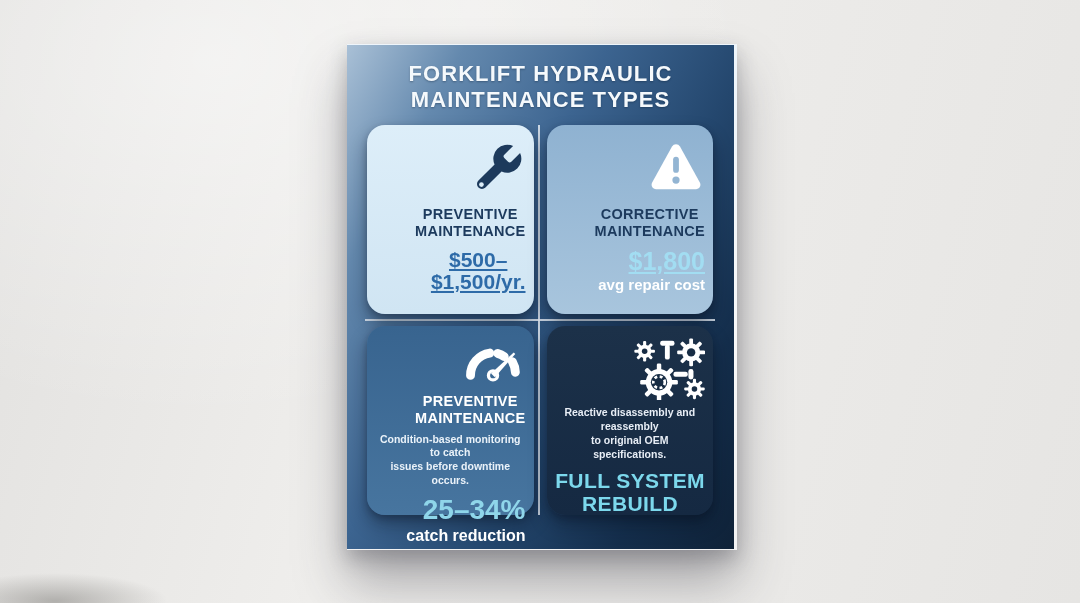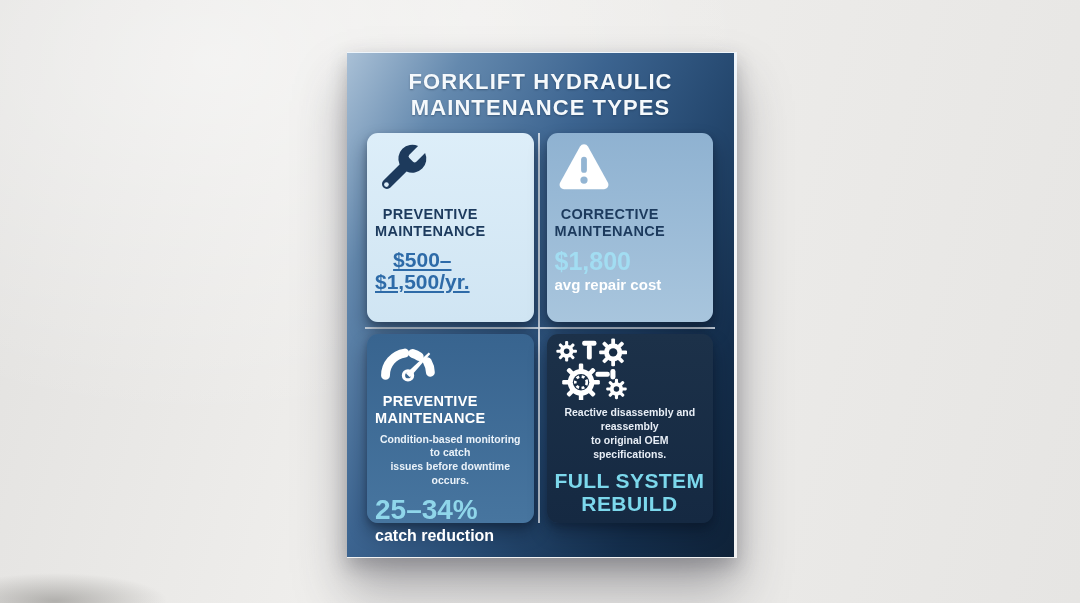--- a/index.html
+++ b/index.html
@@ -5,21 +5,21 @@
   html,body{margin:0;padding:0;}
   body{
     width:1080px;height:603px;overflow:hidden;position:relative;
     font-family:"Liberation Sans","DejaVu Sans",sans-serif;
     background:
       radial-gradient(160px 40px at 55px 601px, rgba(110,108,104,.45), rgba(110,108,104,0) 70%),
       radial-gradient(900px 600px at 20% 10%, rgba(255,255,255,.5), rgba(255,255,255,0) 60%),
       linear-gradient(105deg,#e2e1df 0%,#efeeec 38%,#ecebe9 62%,#e6e5e3 100%);
   }
   .poster-backing{
-    position:absolute;left:347px;top:52px;width:390px;height:506px;
+    position:absolute;left:347px;top:44px;width:390px;height:506px;
     background:linear-gradient(180deg,#eef5fb 0%,#f8f8f8 60%,#f2f2f2 100%);
     box-shadow:0 32px 48px rgba(55,55,65,.38), 0 8px 18px rgba(55,55,65,.28);
   }
   .poster{
     position:absolute;left:0;top:1px;width:387px;height:504px;
     background:linear-gradient(118deg,#a9c0d6 0%,#6489ae 18%,#3c6490 40%,#24476e 62%,#142e4c 82%,#0f2238 100%);
   }
   .poster-title{
     margin:16px 10px 0;
     text-align:center;color:#f5f9fc;
@@ -27,22 +27,22 @@
     white-space:pre-line;
     text-shadow:0 1px 2px rgba(10,25,45,.35);
   }
   .divider-v{position:absolute;left:191px;top:80px;width:2px;height:390px;background:rgba(228,235,243,.85);z-index:1;}
   .divider-h{position:absolute;left:18px;top:274px;width:350px;height:2px;background:rgba(228,235,243,.85);z-index:1;}
   .grid{
     position:absolute;left:20px;top:80px;width:346px;z-index:2;
     display:grid;grid-template-columns:1fr 1fr;gap:12px 13px;grid-auto-rows:189px;
   }
   .card{
-    border-radius:11px;display:flex;flex-direction:column;align-items:flex-start;
-    padding:2px 8px 0;box-sizing:border-box;text-align:center;
+    border-radius:18px;display:flex;flex-direction:column;align-items:flex-end;
+    padding:10px 8px 0;box-sizing:border-box;text-align:center;
     box-shadow:0 10px 18px rgba(7,16,30,.38), 0 3px 6px rgba(7,16,30,.25);
   }
   .card.c0{background:linear-gradient(180deg,#ddeef9 0%,#d0e5f3 100%);}
   .card.c1{background:linear-gradient(180deg,#8fb2d1 0%,#a8c5dd 100%);}
   .card.c2{background:linear-gradient(180deg,#38648f 0%,#47759f 100%);}
   .card.c3{background:linear-gradient(180deg,#1c3149 0%,#152942 100%);}
   .icon-box{height:62px;display:flex;align-items:center;justify-content:center;margin-top:2px;}
   .heading{
     margin:7px 0 0;font-size:14.5px;font-weight:800;letter-spacing:.3px;
     line-height:1.16;white-space:pre-line;
@@ -51,21 +51,21 @@
   .c2 .heading,.c3 .heading{color:#ffffff;}
   .desc{
     margin:6px 0 0;font-size:10.5px;font-weight:600;line-height:1.32;white-space:pre-line;
   }
   .c0 .desc{color:#26374e;}
   .c1 .desc{color:#1f3450;}
   .c2 .desc{color:#eaf2f9;}
   .c3 .desc{color:#e8eef6;}
   .stat{font-weight:800;line-height:1.08;white-space:pre-line;}
   .c0 .stat{margin-top:9px;font-size:21px;color:#2e6ba8;text-decoration:underline;}
-  .c1 .stat{margin-top:8px;font-size:25px;color:#a2ddf2;}
+  .c1 .stat{margin-top:8px;font-size:25px;color:#a2ddf2;text-decoration:underline;}
   .c2 .stat{margin-top:7px;font-size:28px;color:#8fd6ea;}
   .c3 .stat{margin-top:9px;font-size:21px;color:#7cd8ec;letter-spacing:.4px;}
   .substat{font-weight:700;line-height:1.1;}
   .c1 .substat{margin-top:2px;font-size:15px;color:#ffffff;}
   .c2 .substat{margin-top:2px;font-size:16px;color:#ffffff;}
 </style>
 </head>
 <body>
 
 <div class="poster-backing">

